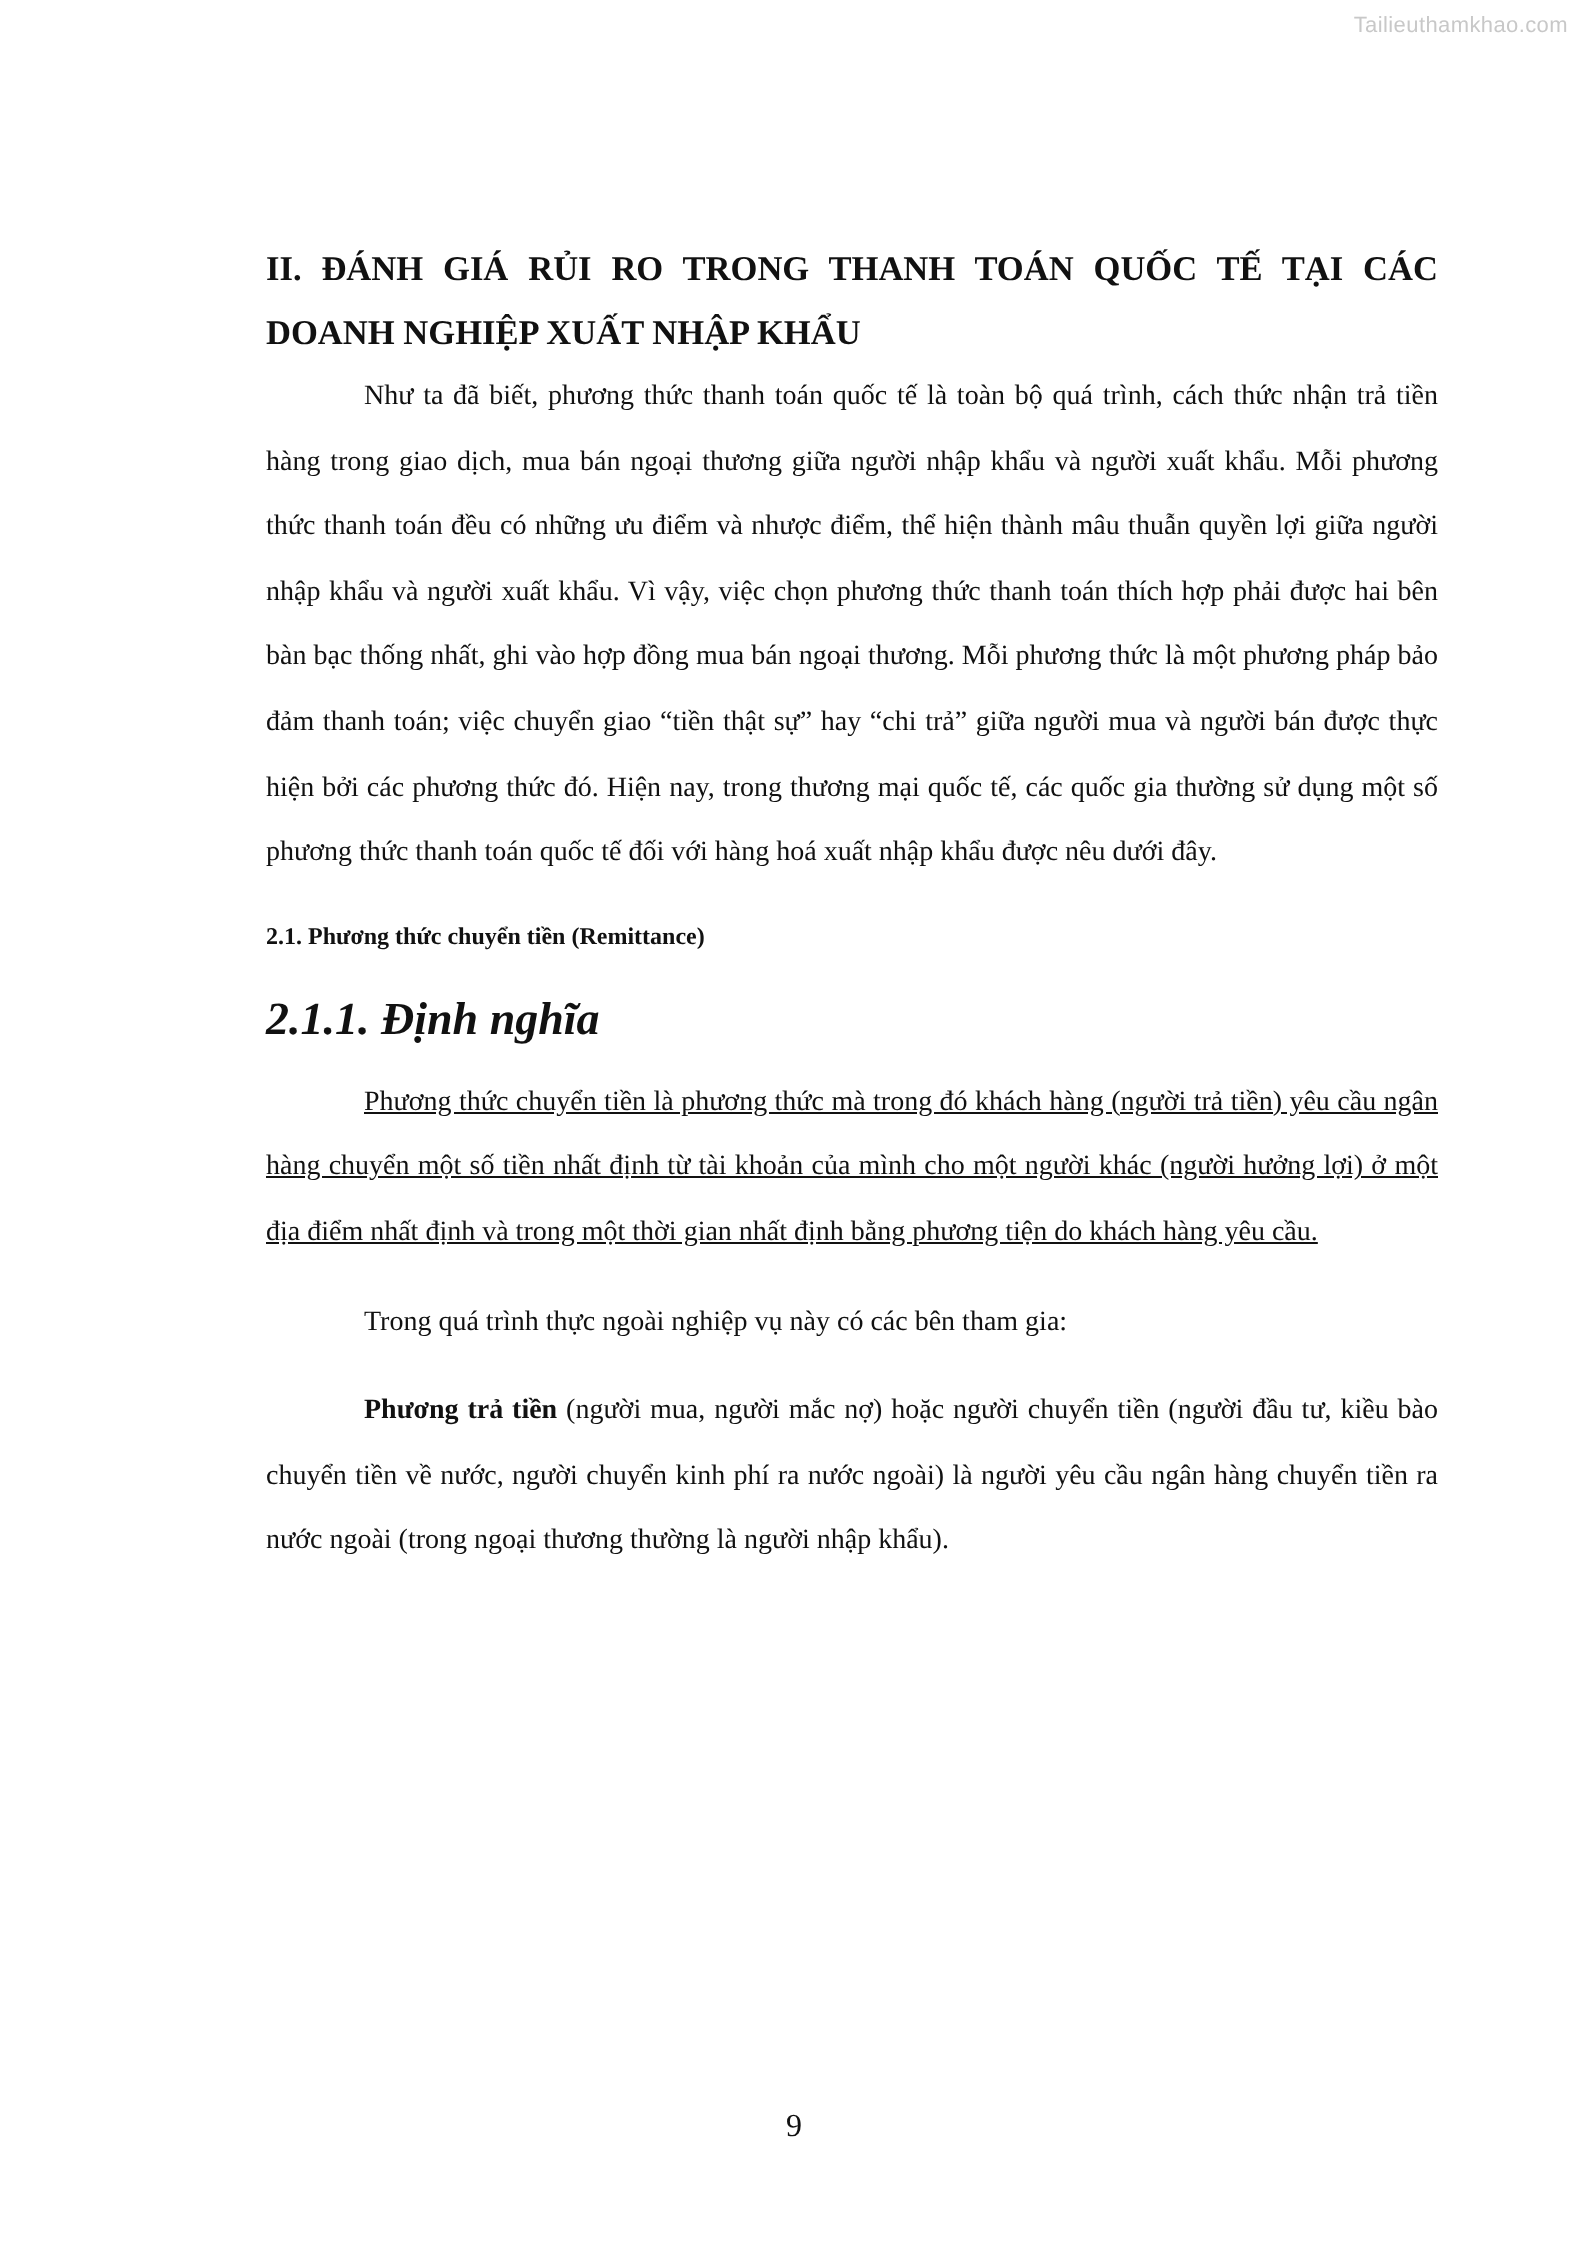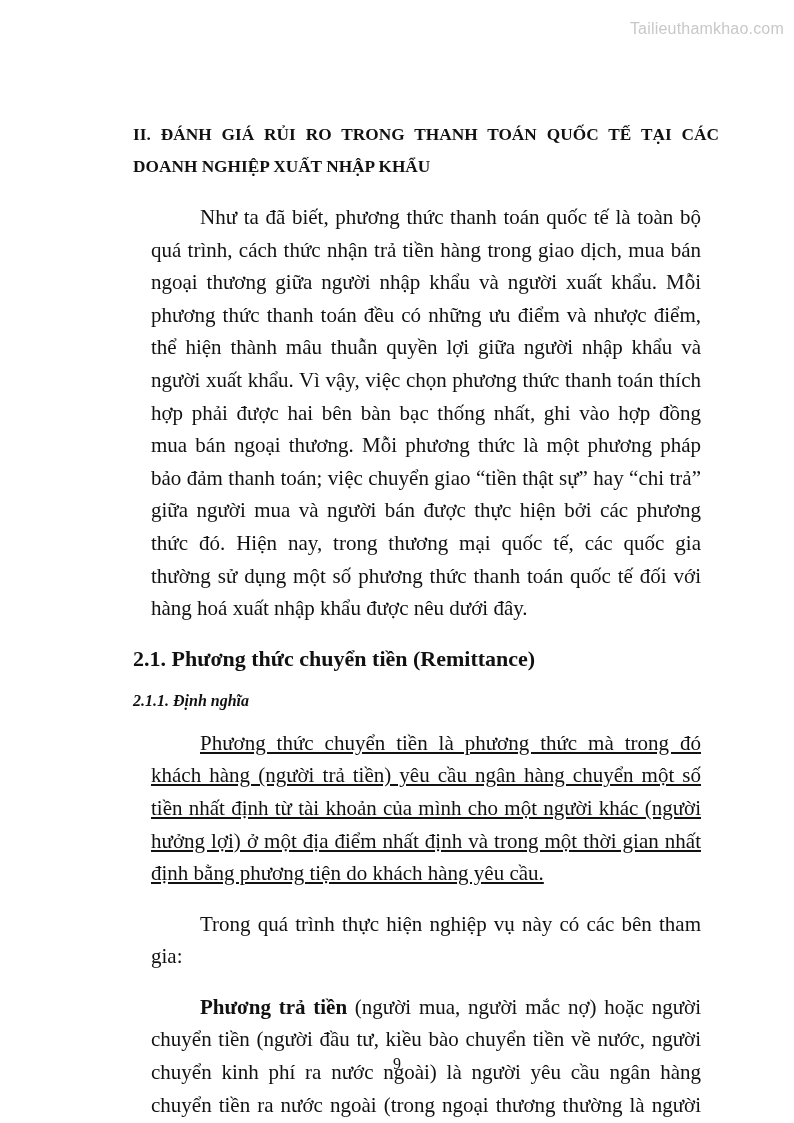--- a/index.html
+++ b/index.html
@@ -1,43 +1,43 @@
 <!DOCTYPE html>
 <html><head>
 <meta charset="utf-8">
 <style>
   html, body { margin: 0; padding: 0; background: #ffffff; }
   body { width: 794px; height: 1123px; position: relative; overflow: hidden;
          font-family: "Liberation Serif", "DejaVu Serif", serif; color: #111; }
-  .watermark { position: absolute; top: 20px; right: 10px; font-family: "Liberation Sans", "DejaVu Sans", sans-serif;
-               font-size: 16px; color: #c8c8c8; letter-spacing: 0.2px; }
+  .watermark { position: absolute; top: 7px; right: 10px; font-family: "Liberation Sans", "DejaVu Sans", sans-serif;
+               font-size: 11px; color: #c8c8c8; letter-spacing: 0.2px; }
   .page { position: absolute; left: 133px; top: 119px; width: 586px; }
-  .p { font-size: 21px; line-height: 32.6px; text-align: justify; margin: 18px; }
+  .p { font-size: 14px; line-height: 32.6px; text-align: justify; margin: 0; }
   .h1 { font-weight: bold; font-size: 17.3px; line-height: 32px; margin: 0; text-align: justify; }
   .indent { text-indent: 49px; }
-  .h2 { font-weight: bold; font-size: 22px; line-height: 32px; margin: 8px 0 0 0; }
-  .h3 { font-weight: bold; font-style: italic; font-size: 16px; line-height: 32px; margin: 10px 0 0 0; }
+  .h2 { font-weight: bold; font-size: 12px; line-height: 32px; margin: 8px 0 0 0; }
+  .h3 { font-weight: bold; font-style: italic; font-size: 23px; line-height: 32px; margin: 10px 0 0 0; }
   .gap { margin-top: 10px; text-decoration: underline; }
   .gap2 { margin-top: 12px; }
   .page-number { position: absolute; top: 1055px; left: 0; width: 794px; text-align: center; font-size: 16px; }
 </style>
 </head>
 <body>
 
 <div class="watermark">Tailieuthamkhao.com</div>
 
 <div class="page">
   <p class="h1">II. ĐÁNH GIÁ RỦI RO TRONG THANH TOÁN QUỐC TẾ TẠI CÁC DOANH NGHIỆP XUẤT NHẬP KHẨU</p>
 
   <p class="p indent">Như ta đã biết, phương thức thanh toán quốc tế là toàn bộ quá trình, cách thức nhận trả tiền hàng trong giao dịch, mua bán ngoại thương giữa người nhập khẩu và người xuất khẩu. Mỗi phương thức thanh toán đều có những ưu điểm và nhược điểm, thể hiện thành mâu thuẫn quyền lợi giữa người nhập khẩu và người xuất khẩu. Vì vậy, việc chọn phương thức thanh toán thích hợp phải được hai bên bàn bạc thống nhất, ghi vào hợp đồng mua bán ngoại thương. Mỗi phương thức là một phương pháp bảo đảm thanh toán; việc chuyển giao “tiền thật sự” hay “chi trả” giữa người mua và người bán được thực hiện bởi các phương thức đó. Hiện nay, trong thương mại quốc tế, các quốc gia thường sử dụng một số phương thức thanh toán quốc tế đối với hàng hoá xuất nhập khẩu được nêu dưới đây.</p>
 
   <p class="h2">2.1. Phương thức chuyển tiền (Remittance)</p>
 
   <p class="h3">2.1.1. Định nghĩa</p>
 
   <p class="p indent gap">Phương thức chuyển tiền là phương thức mà trong đó khách hàng (người trả tiền) yêu cầu ngân hàng chuyển một số tiền nhất định từ tài khoản của mình cho một người khác (người hưởng lợi) ở một địa điểm nhất định và trong một thời gian nhất định bằng phương tiện do khách hàng yêu cầu.</p>
 
-  <p class="p indent gap2">Trong quá trình thực hiện nghiệp vụ này có các bên tham gia:</p>
+  <p class="p indent gap2">Trong quá trình thực ngoài nghiệp vụ này có các bên tham gia:</p>
 
   <p class="p indent gap2"><b>Phương trả tiền</b><span> (người mua, người mắc nợ) hoặc người chuyển tiền (người đầu tư, kiều bào chuyển tiền về nước, người chuyển kinh phí ra nước ngoài) là người yêu cầu ngân hàng chuyển tiền ra nước ngoài (trong ngoại thương thường là người nhập khẩu).</span></p>
 </div>
 
 <div class="page-number">9</div>
 
 </body></html>

